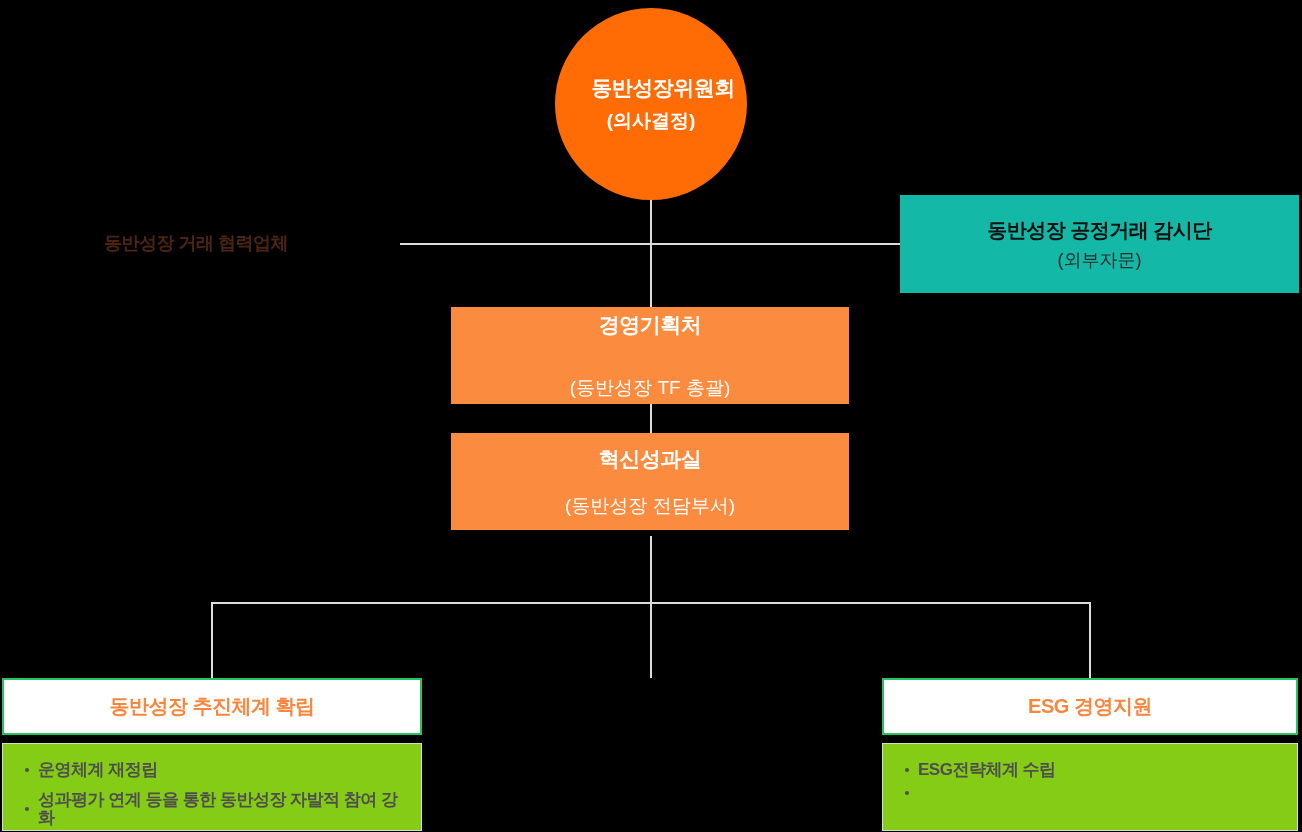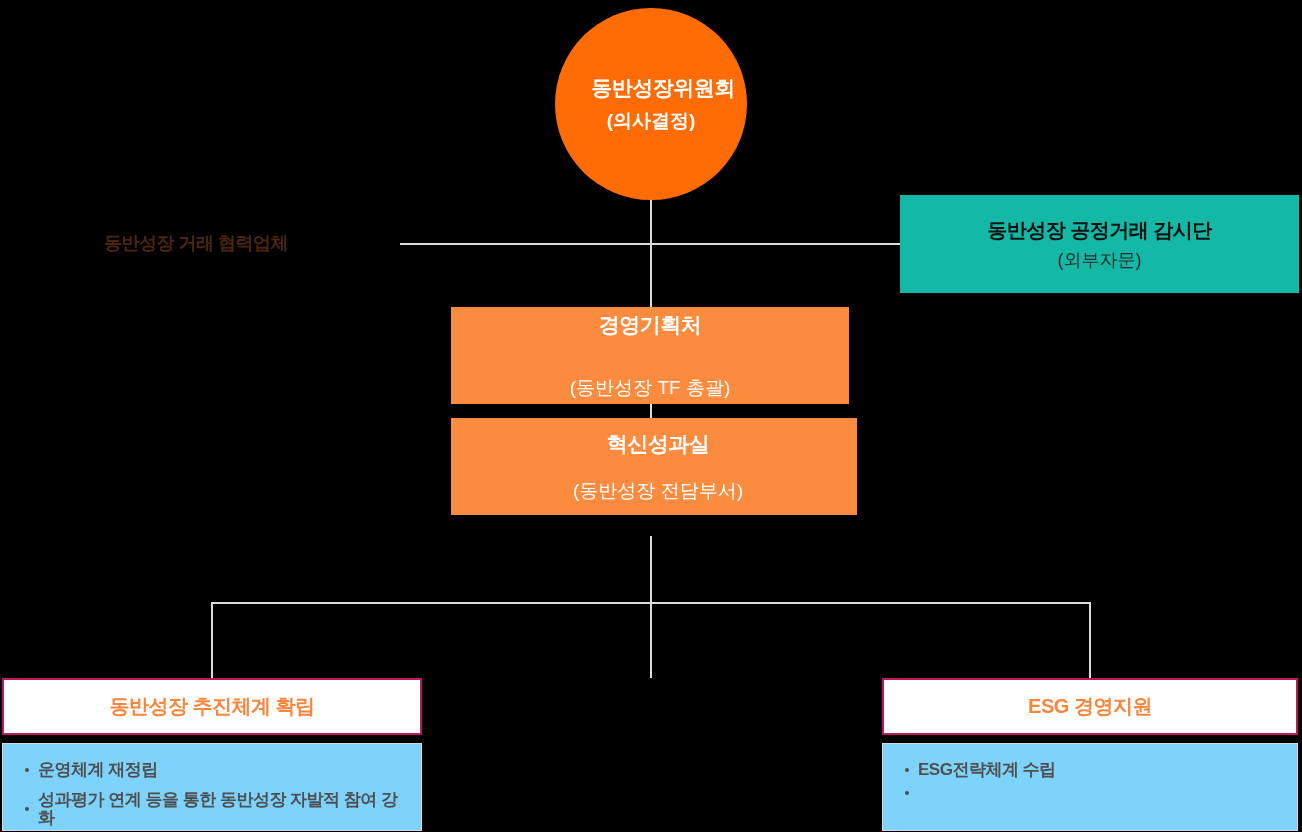--- a/index.html
+++ b/index.html
@@ -54,41 +54,41 @@
     position: absolute;
     left: 451px; width: 398px; height: 97px;
     background: #fb8b3e;
     display: flex; flex-direction: column;
     align-items: center; justify-content: center;
     text-align: center; color: #ffffff;
   }
   .mid-box .title { font-size: 21px; font-weight: 700; letter-spacing: -0.5px; }
   .mid-box .subtitle { font-size: 19px; font-weight: 400; margin-top: 20px; }
   .mid-box.box-1 { top: 307px; gap: 16px; }
-  .mid-box.box-2 { top: 418px; padding-left: 8px; }
+  .mid-box.box-2 { top: 433px; }
 
   
   .col { position: absolute; top: 678px; }
   .col-a { left: 2px;   width: 420px; }
   .col-b { left: 442px; width: 420px; }
   .col-c { left: 882px; width: 416px; }
   .col-header {
     box-sizing: border-box;
     height: 57px;
     background: #ffffff;
-    border: 2px solid #be185d;
+    border: 2px solid #22c55e;
     display: flex; align-items: center; justify-content: center;
     font-size: 20px; font-weight: 700; color: #f8863c;
     letter-spacing: -0.5px;
   }
   .col-body {
     box-sizing: border-box;
     margin-top: 8px;
     height: 88px;
-    background: #7dd3fc;
+    background: #84cc16;
     border: 1px solid #d9d9d9;
     padding: 17px 18px 4px 14px;
   }
   .bullet-row { display: flex; align-items: baseline; margin-bottom: 11px; }
   .bullet-dot {
     width: 4px; height: 4px; border-radius: 50%;
     background: #4f4f4f; flex: 0 0 auto;
     margin: 0 9px 0 8px; align-self: center;
   }
   .bullet-text {

